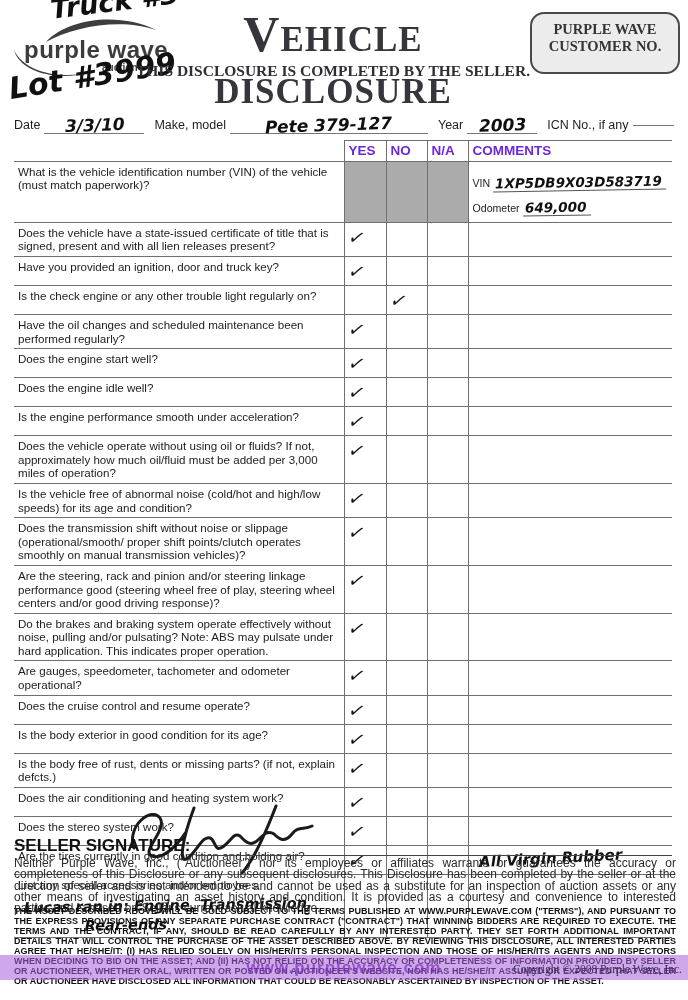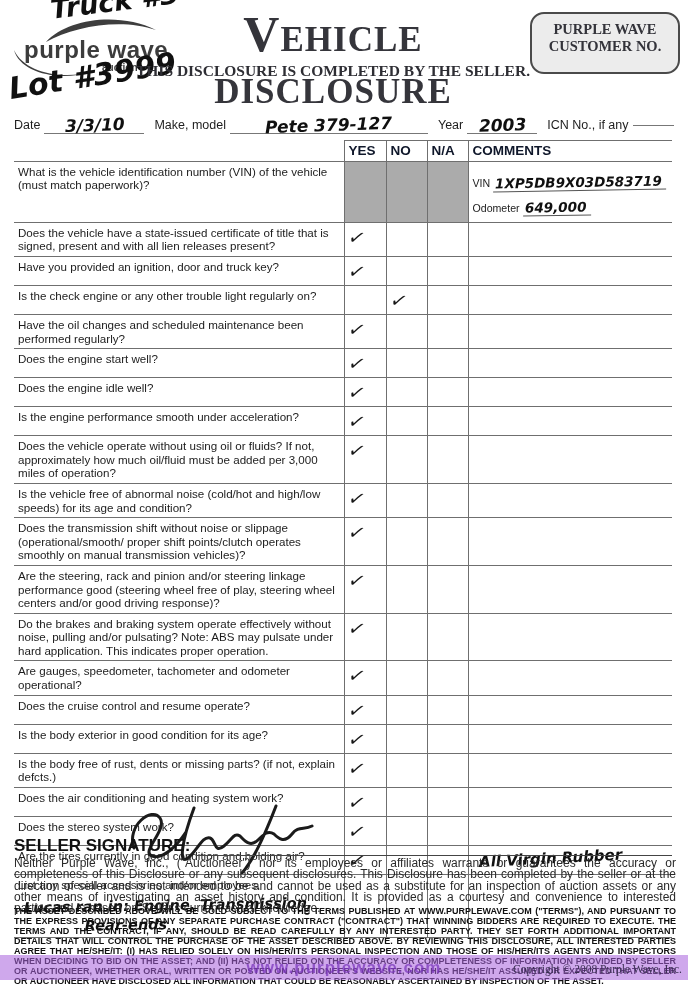--- a/index.html
+++ b/index.html
@@ -30,21 +30,21 @@
   .fillline{border-bottom:1.6px solid #777;display:flex;align-items:flex-end;justify-content:center;margin-right:10px;}
   .hw{font-family:"DejaVu Sans",sans-serif;font-style:italic;font-weight:bold;color:#101010;}
   .hw-val{font-size:17px;line-height:16px;transform:rotate(-2deg);white-space:nowrap;}
   
   table.disc{position:absolute;left:14px;top:140px;width:658px;border-collapse:collapse;
              font-size:11.6px;line-height:13.6px;color:#1c1c1c;}
   table.disc td,table.disc th{border-top:1px solid #6f6f6f;border-bottom:1px solid #6f6f6f;
              padding:3px 4px;vertical-align:top;text-align:left;}
   th.h-q{border:none !important;}
   .c-yes,.c-no,.c-na,.c-comments{border-left:1px solid #6f6f6f;}
-  thead th{font-size:13.5px;font-weight:bold;padding:4px 6px 3px 6px;color:#0f172a;}
+  thead th{font-size:13.5px;font-weight:bold;padding:4px 6px 3px 6px;color:#6d28d9;}
   td.c-q{padding-left:10px;padding-right:8px;}
   td.c-yes,td.c-no,td.c-na{text-align:center;vertical-align:middle;}
   td.gray{background:#ababab;}
   .check{display:inline-block;font:bold 19px "DejaVu Sans",sans-serif;color:#161616;
          transform:rotate(8deg) skewX(-10deg);}
   .vin-line{font-size:10.6px;color:#222;margin-bottom:3px;white-space:nowrap;margin-top:11px;}
   .vin-line .hw{font-size:13.5px;display:inline-block;border-bottom:1.3px solid #555;
                 transform:rotate(-1deg);padding:0 4px 0 2px;}
   .cmt-hw{font-size:15px;transform:rotate(-3deg);position:relative;top:2px;left:6px;white-space:nowrap;}
   .note-hw{font-size:14.5px;margin:5px 0 0 6px;transform:rotate(-1deg);white-space:pre-line;line-height:19px;}

